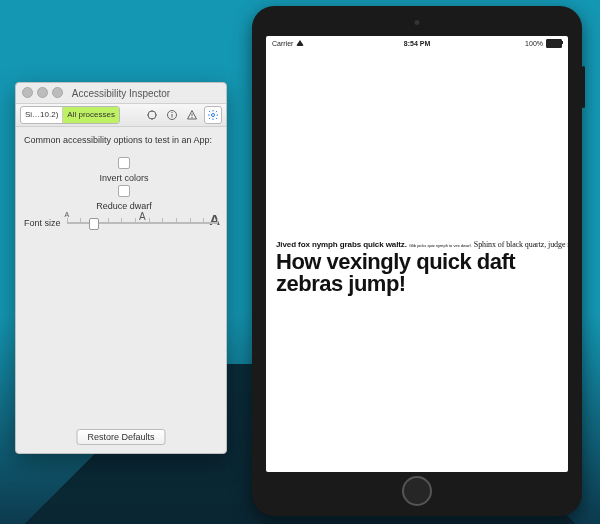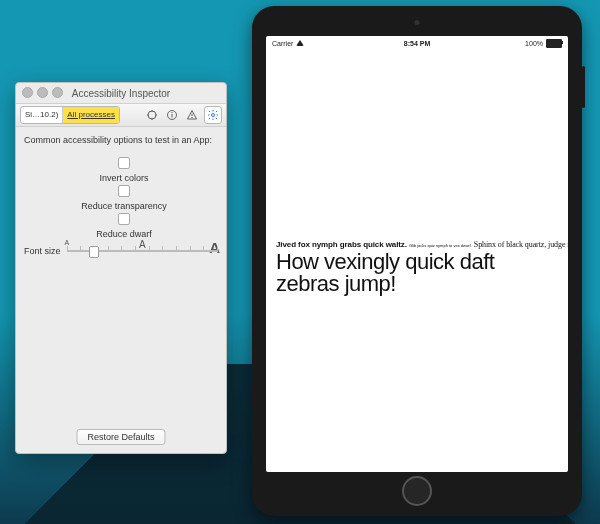--- a/index.html
+++ b/index.html
@@ -81,21 +81,21 @@
     background: #fff;
   }
   .seg div {
     padding: 0 4px;
     font-size: 8px;
     line-height: 16px;
     white-space: nowrap;
     border-right: 1px solid #ccc;
   }
   .seg div:last-child { border-right: none; }
-  .seg .sel { background: #fde047; text-decoration: underline; }
+  .seg .sel { background: #bef264; }
   .tb-spacer { flex: 1; }
   .tb-btn {
     width: 16px; height: 16px;
     display: flex; align-items: center; justify-content: center;
     color: #666;
   }
   .tb-btn.sel {
     color: #2b7de9;
     border: 1px solid #b8b8b8;
     border-radius: 3px;
@@ -266,21 +266,21 @@
     font-weight: 700;
     letter-spacing: -0.1px;
     white-space: nowrap;
   }
   .line1 .tiny { font-size: 4px; font-weight: 400; letter-spacing: 0; }
   .line1 .serif { font-family: "Times New Roman", Georgia, serif; font-weight: 400; font-size: 8px; }
   .line2 {
     font-size: 22px;
     line-height: 22px;
     margin-top: 2px;
-    font-weight: 400;
+    font-weight: 700;
     letter-spacing: -0.5px;
   }
 </style>
 </head>
 <body>
 
 <div class="mountains"></div>
 
 <div class="inspector">
   <div class="titlebar">
@@ -328,24 +328,20 @@
         </svg>
     </div>
   </div>
 
   <div class="body">
     <div style="margin-bottom:12px;">Common accessibility options to test in an App:</div>
 
     <div class="opt">
       <span class="cb"></span>
       <span>Invert colors</span>
-    </div>
-    <div class="opt">
-      <span class="cb"></span>
-      <span>Reduce transparency</span>
     </div>
     <div class="opt">
       <span class="cb"></span>
       <span>Reduce dwarf</span>
     </div>
 
     <div class="fontsize-row">
       <span>Font size</span>
       <div class="slider">
         <span class="slider-a small">A</span>

